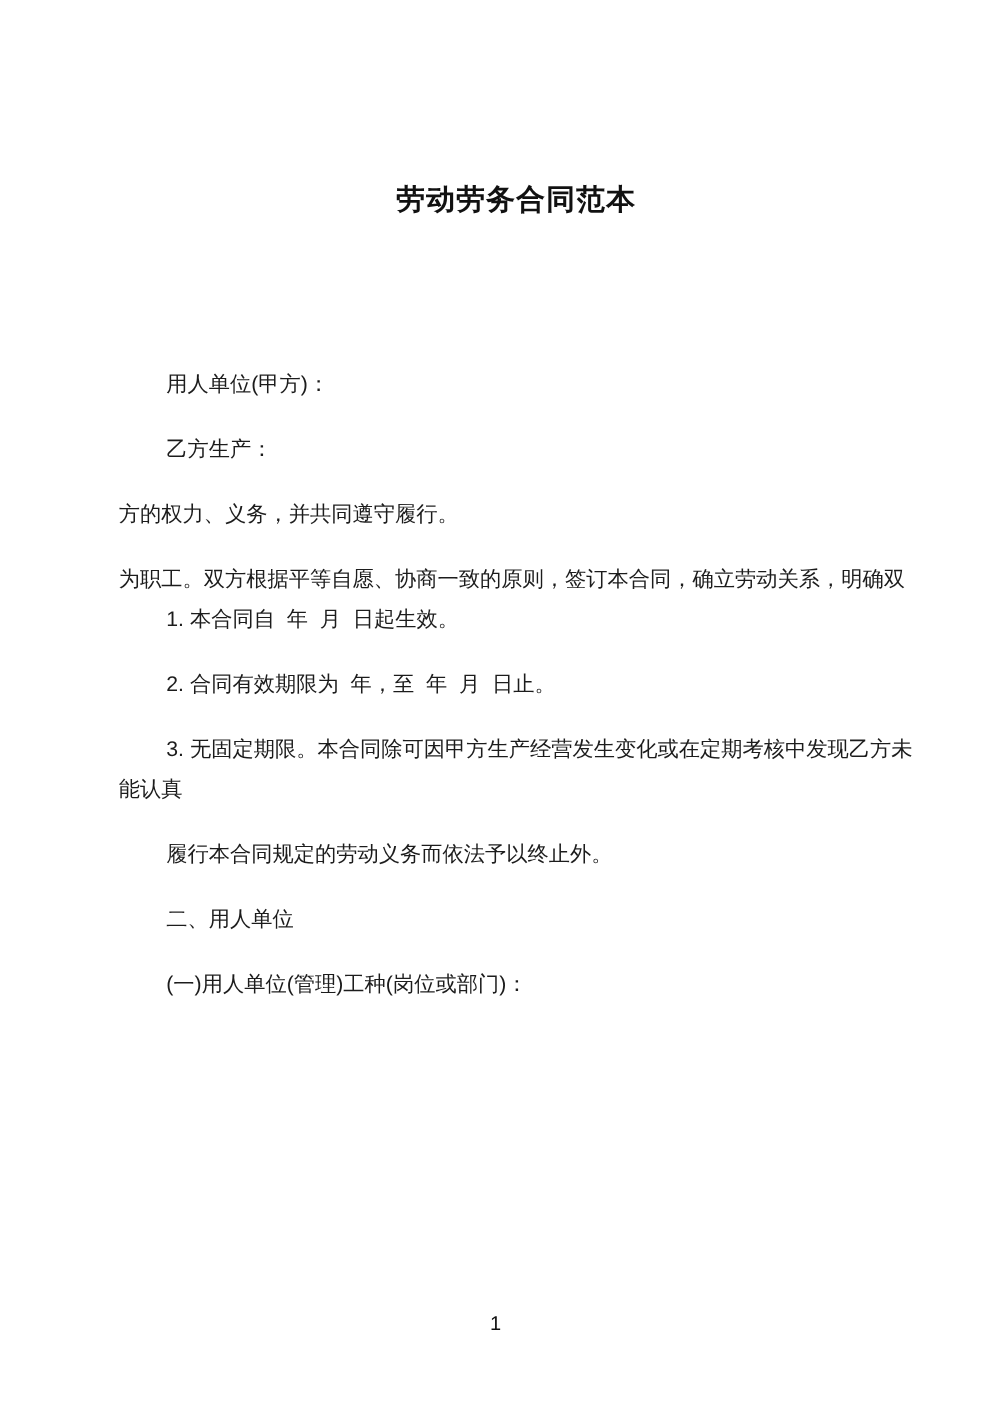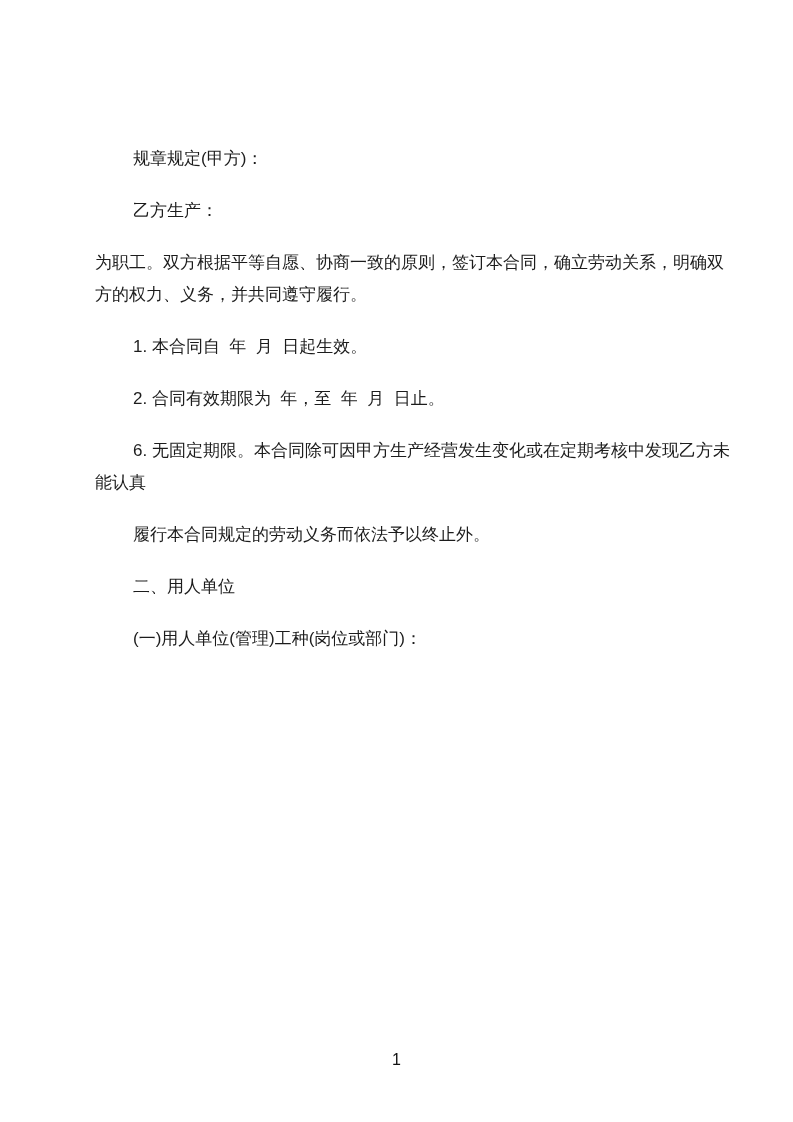--- a/index.html
+++ b/index.html
@@ -44,32 +44,33 @@
     line-height: 24px;
     color: #111111;
   }
 </style>
 </head>
 <body>
 
 <div class="page">
   <div class="content">
 
+    <h1 class="doc-title">劳动劳务合同范本</h1>
 
-    <p class="line indent para-end">规章规定(甲方)：</p>
+    <p class="line indent para-end">用人单位(甲方)：</p>
     <p class="line indent para-end">乙方生产：</p>
 
+    <p class="line para-end">方的权力、义务，并共同遵守履行。</p>
     <p class="line">为职工。双方根据平等自愿、协商一致的原则，签订本合同，确立劳动关系，明确双</p>
-    <p class="line para-end">方的权力、义务，并共同遵守履行。</p>
 
 
     <p class="line indent para-end">1. 本合同自  年  月  日起生效。</p>
     <p class="line indent para-end">2. 合同有效期限为  年，至  年  月  日止。</p>
 
-    <p class="line indent">6. 无固定期限。本合同除可因甲方生产经营发生变化或在定期考核中发现乙方未</p>
+    <p class="line indent">3. 无固定期限。本合同除可因甲方生产经营发生变化或在定期考核中发现乙方未</p>
     <p class="line para-end">能认真</p>
 
     <p class="line indent para-end">履行本合同规定的劳动义务而依法予以终止外。</p>
 
     <p class="line indent para-end">二、用人单位</p>
 
     <p class="line indent">(一)用人单位(管理)工种(岗位或部门)：</p>
 
   </div>
 

